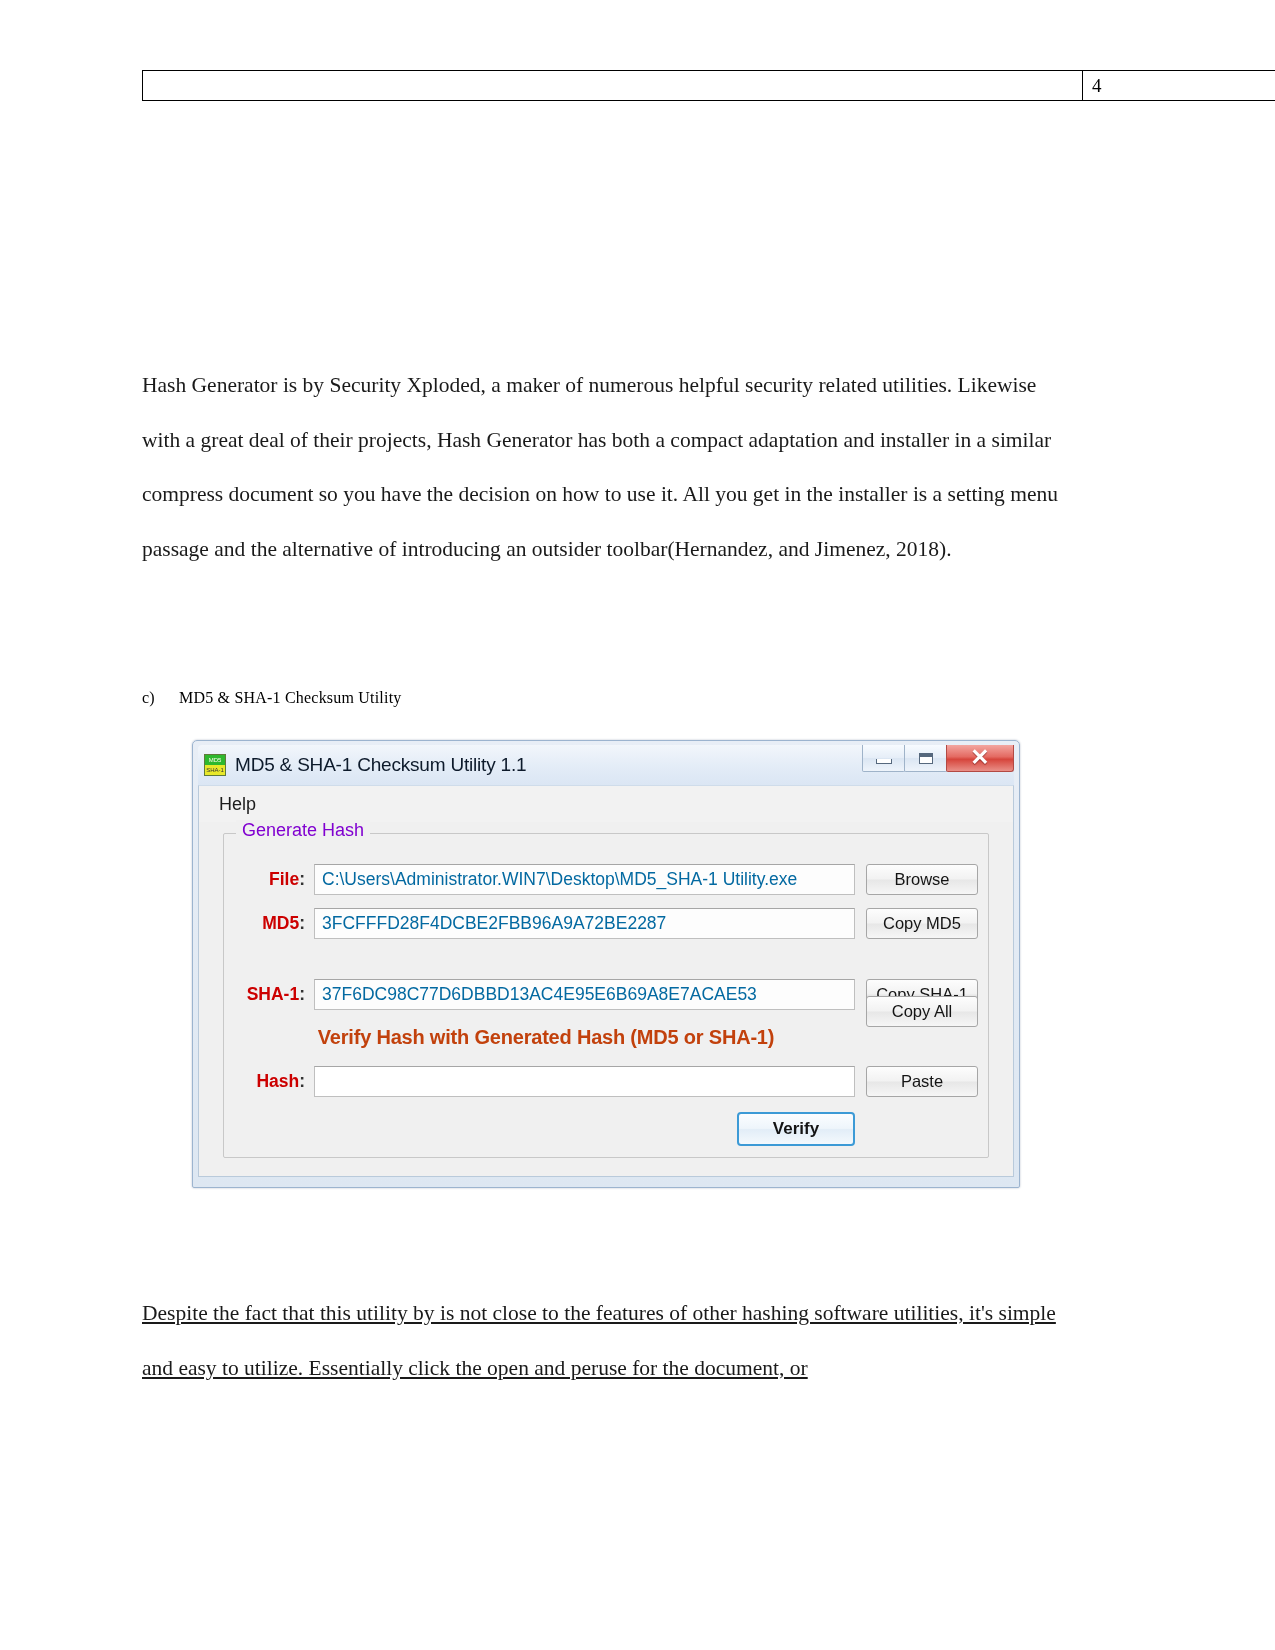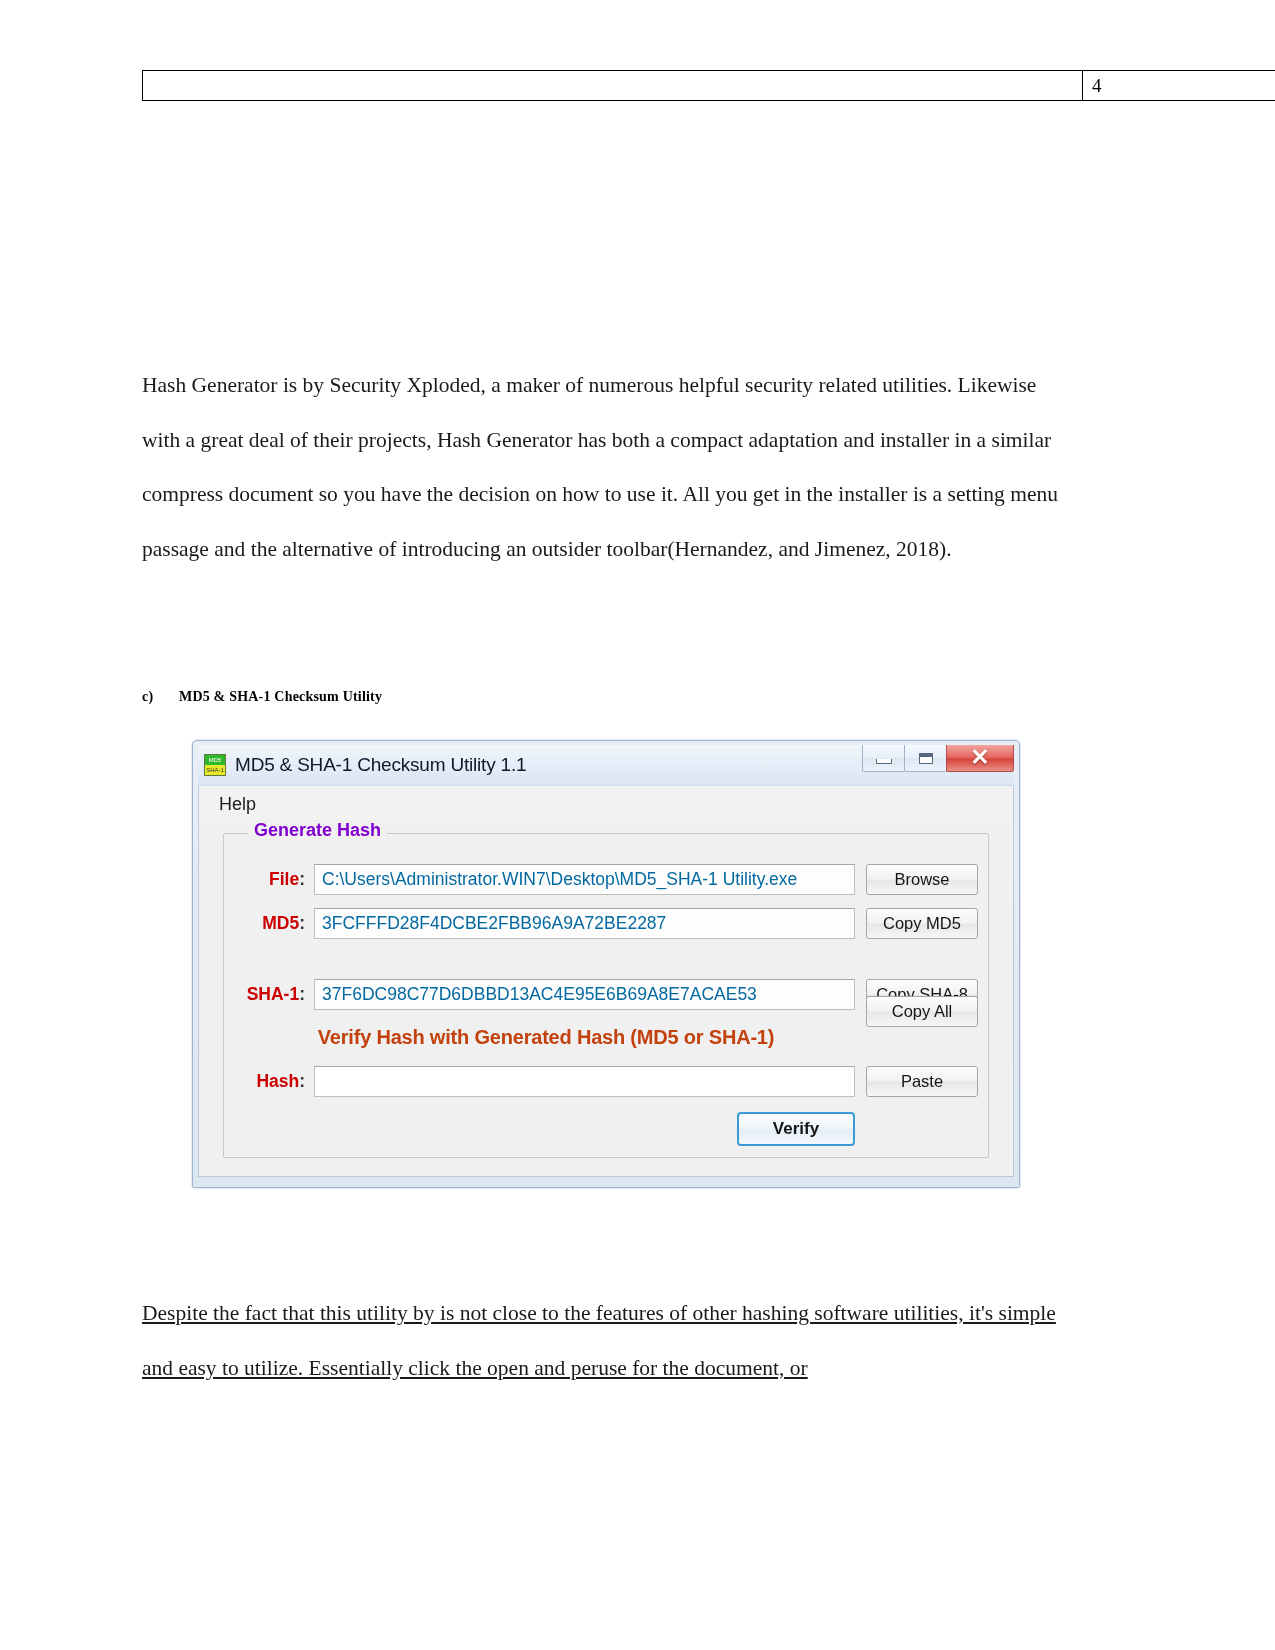--- a/index.html
+++ b/index.html
@@ -50,22 +50,22 @@
     color: #1a1a1a;
     text-align: left;
   }
   #para-top { top: 358px; }
   #para-bottom { top: 1286px; text-decoration: underline; }
 
   .heading {
     position: absolute;
     left: 142px;
     top: 689px;
-    font-size: 14px;
-    font-weight: bold;
+    font-size: 16px;
+    font-weight: normal;
     color: #000;
     letter-spacing: 0.2px;
   }
   .heading .marker { display: inline-block; width: 37px; }
 
   
   .app-window {
     position: absolute;
     left: 192px;
     top: 740px;
@@ -189,24 +189,23 @@
     border-radius: 2px;
   }
   .group-legend {
     position: absolute;
     top: -14px;
     left: 12px;
     background: #f0f0f0;
     padding: 0 6px;
     font-family: "Liberation Sans", sans-serif;
     font-size: 18px;
-    font-weight: bold;
+    font-weight: normal;
     color: #8000d0;
     white-space: nowrap;
-    margin-left: 12px;
   }
 
   .form-row {
     position: absolute;
     display: flex;
     align-items: center;
     left: 10px;
     right: 10px;
   }
   .row-file  { top: 30px; }
@@ -349,21 +348,21 @@
 
       <div class="form-row row-md5">
         <span class="field-label"><span>MD5</span><span class="colon">:</span></span>
         <div class="text-input">3FCFFFD28F4DCBE2FBB96A9A72BE2287</div>
         <div class="btn">Copy MD5</div>
       </div>
 
       <div class="form-row row-sha1">
         <span class="field-label"><span>SHA-1</span><span class="colon">:</span></span>
         <div class="text-input">37F6DC98C77D6DBBD13AC4E95E6B69A8E7ACAE53</div>
-        <div class="btn">Copy SHA-8</div>
+        <div class="btn">Copy SHA-1</div>
       </div>
 
       <div class="btn btn-copyall">Copy All</div>
 
       <div class="verify-banner">Verify Hash with Generated Hash (MD5 or SHA-1)</div>
 
       <div class="form-row row-hash">
         <span class="field-label"><span>Hash</span><span class="colon">:</span></span>
         <div class="text-input empty"></div>
         <div class="btn">Paste</div>

